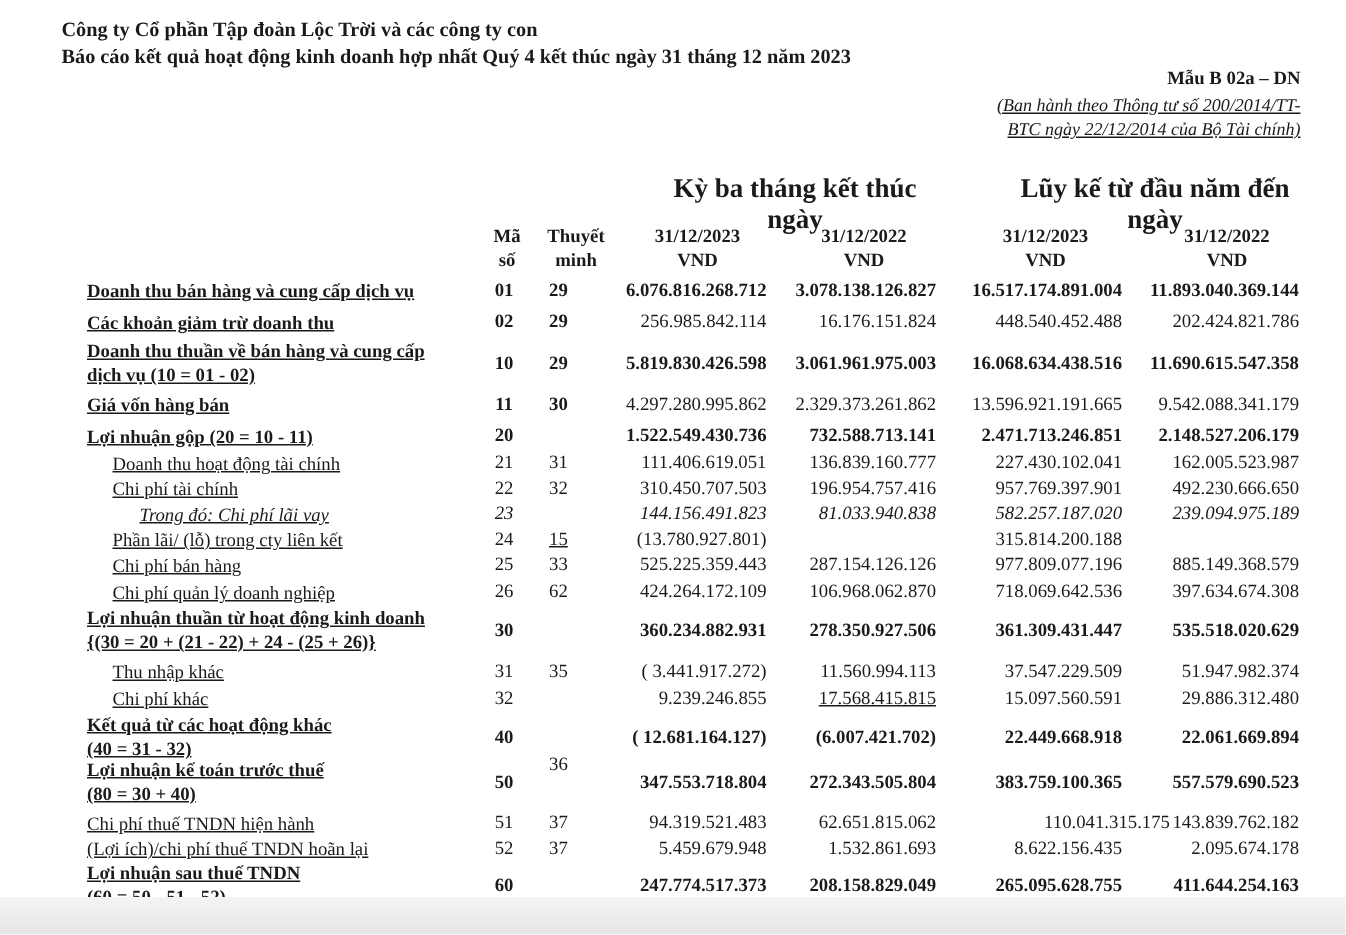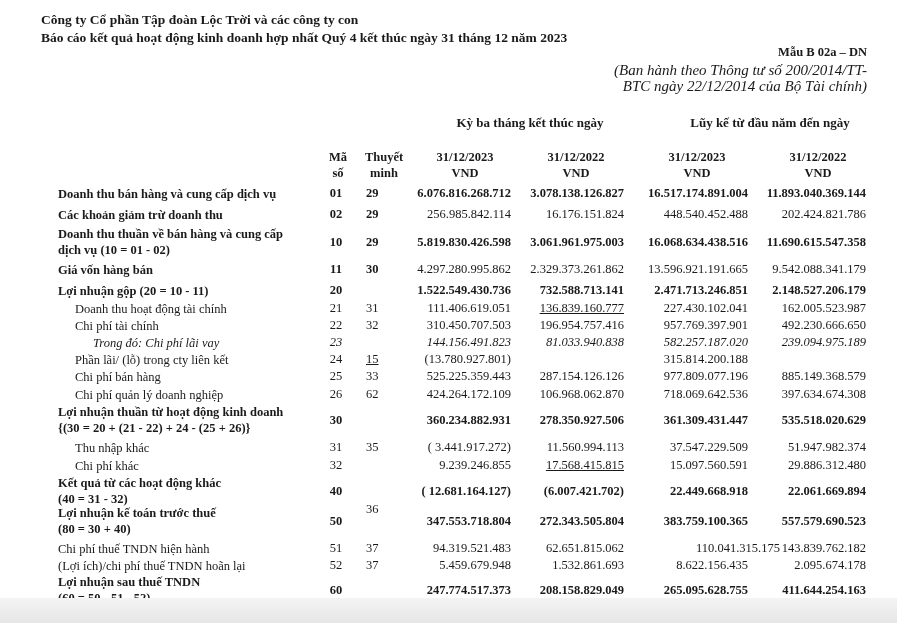--- a/index.html
+++ b/index.html
@@ -7,30 +7,30 @@
     width: 897px; height: 623px; overflow: hidden;
     background: #ffffff;
     font-family: "Liberation Serif", "DejaVu Serif", serif;
     color: #1a1a1a;
     position: relative;
   }
   .page { position: absolute; left: 0; top: 0; width: 897px; height: 623px; }
   .company { position: absolute; left: 41px; top: 12px; font-weight: bold; font-size: 13.5px; }
   .report-title { position: absolute; left: 41px; top: 30px; font-weight: bold; font-size: 13.5px; }
   .form-code { position: absolute; right: 30px; top: 45px; font-weight: bold; font-size: 12.5px; text-align: right; }
-  .form-note { position: absolute; right: 30px; top: 62px; font-style: italic; font-size: 15px; text-align: right; line-height: 16px; width: 260px; }
-
-  .group-head { position: absolute; top: 115px; font-weight: bold; font-size: 13px; text-align: center; }
+  .form-note { position: absolute; right: 30px; top: 62px; font-style: italic; font-size: 12px; text-align: right; line-height: 16px; width: 260px; text-decoration: underline; }
+
+  .group-head { position: absolute; top: 115px; font-weight: bold; font-size: 18px; text-align: center; }
   .gh1 { left: 430px; width: 200px; }
   .gh2 { left: 660px; width: 220px; }
 
   .col-head { position: absolute; top: 149px; font-weight: bold; font-size: 12.5px; text-align: center; line-height: 16px; }
 
   .row { position: absolute; left: 0; width: 897px; font-size: 12.5px; }
-  .row .label { position: absolute; left: 58px; width: 270px; line-height: 16px; }
+  .row .label { position: absolute; left: 58px; width: 270px; line-height: 16px; text-decoration: underline; }
   .row.indent .label { left: 75px; }
   .row.italic-indent .label { left: 93px; }
   .row .code { position: absolute; left: 318px; width: 36px; text-align: center; }
   .row .note { position: absolute; left: 366px; width: 40px; text-align: left; }
   .row .v { position: absolute; text-align: right; width: 140px; white-space: pre; }
   .row .v1 { left: 371px; }
   .row .v2 { left: 484px; }
   .row .v3 { left: 608px; }
   .row .v4 { left: 726px; }
   .bold { font-weight: bold; }
@@ -137,21 +137,21 @@
         <div class="v v3 bold" style="top: 0px;">2.471.713.246.851</div>
         <div class="v v4 bold" style="top: 0px;">2.148.527.206.179</div>
       </div>
       <div class="row indent" style="top: 301px;">
         <div class="label">
           <div>Doanh thu hoạt động tài chính</div>
         </div>
         <div class="code" style="top: 0px;">21</div>
         <div class="note" style="top: 0px;">31</div>
         <div class="v v1" style="top: 0px;">111.406.619.051</div>
-        <div class="v v2" style="top: 0px; text-decoration: underline;">136.839.160.777</div>
+        <div class="v v2" style="top: 0px;">136.839.160.777</div>
         <div class="v v3" style="top: 0px;">227.430.102.041</div>
         <div class="v v4" style="top: 0px;">162.005.523.987</div>
       </div>
       <div class="row indent" style="top: 318px;">
         <div class="label">
           <div>Chi phí tài chính</div>
         </div>
         <div class="code" style="top: 0px;">22</div>
         <div class="note" style="top: 0px;">32</div>
         <div class="v v1" style="top: 0px;">310.450.707.503</div>

